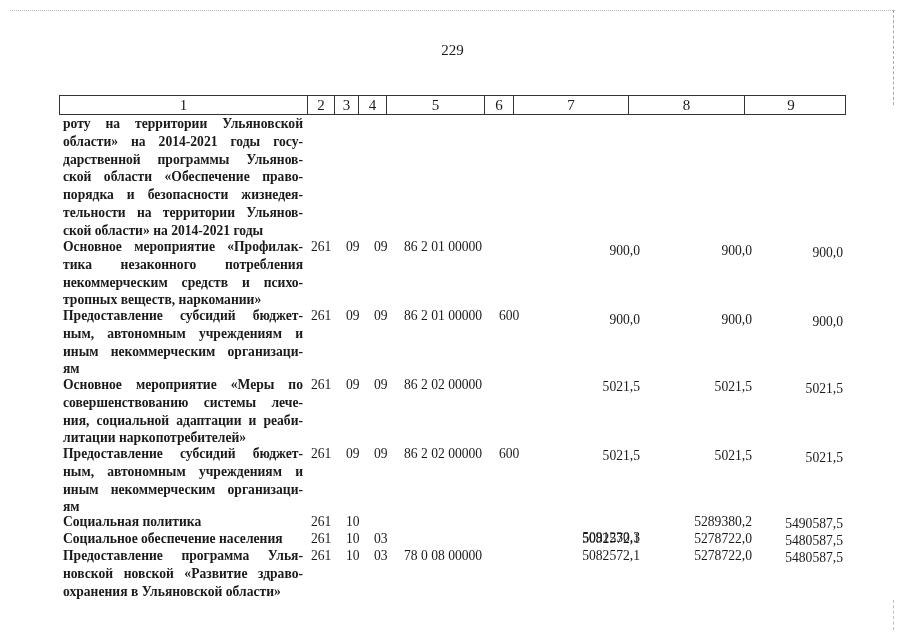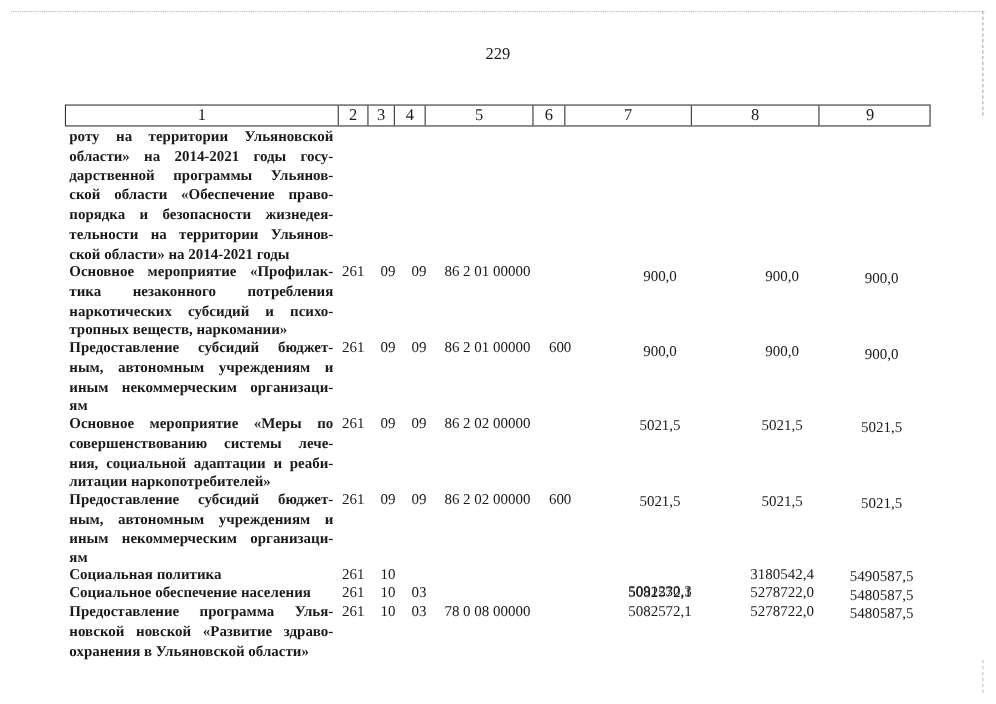--- a/index.html
+++ b/index.html
@@ -96,21 +96,21 @@
     .c2 { left: 311px; }
     .c3 { left: 346px; }
     .c4 { left: 374px; }
     .c5 { left: 404px; }
     .c6 { left: 499px; }
     .num {
       position: absolute;
       font-family: "Liberation Serif", serif;
       font-size: 13.6px;
       line-height: 17.8px;
-      text-align: center;
+      text-align: right;
       white-space: nowrap;
     }
     .c7 { left: 560px; width: 80px; }
     .c8 { left: 670px; width: 82px; }
     .c9 { left: 760px; width: 83px; }
   </style>
 </head>
 <body>
 
 <div class="scan-edge-top"></div>
@@ -140,21 +140,21 @@
     <span class="ln">порядка и безопасности жизнедея-</span>
     <span class="ln">тельности на территории Ульянов-</span>
     <span class="ln last">ской области» на 2014-2021 годы</span>
   </div>
 </div>
 
 <div class="row" style="top:238px">
   <div class="desc">
     <span class="ln">Основное мероприятие «Профилак-</span>
     <span class="ln">тика незаконного потребления</span>
-    <span class="ln">наркотических субсидий и психо-</span>
+    <span class="ln">некоммерческим средств и психо-</span>
     <span class="ln last">тропных веществ, наркомании»</span>
   </div>
   <span class="code c2">261</span>
   <span class="code c3">09</span>
   <span class="code c4">09</span>
   <span class="code c5">86 2 01 00000</span>
   <span class="code c6"></span>
   <span class="num c7" style="top:4px">900,0</span>
   <span class="num c8" style="top:4px">900,0</span>
   <span class="num c9" style="top:6px">900,0</span>
@@ -214,21 +214,21 @@
 <div class="row" style="top:513px">
   <div class="desc">
     <span class="ln last">Социальная политика</span>
   </div>
   <span class="code c2">261</span>
   <span class="code c3">10</span>
   <span class="code c4"></span>
   <span class="code c5"></span>
   <span class="code c6"></span>
   <span class="num c7" style="top:16px">5091230,3</span>
-  <span class="num c8" style="top:0px">3180542,4</span>
+  <span class="num c8" style="top:0px">5289380,2</span>
   <span class="num c9" style="top:2px">5490587,5</span>
 </div>
 
 <div class="row" style="top:530px">
   <div class="desc">
     <span class="ln last">Социальное обеспечение населения</span>
   </div>
   <span class="code c2">261</span>
   <span class="code c3">10</span>
   <span class="code c4">03</span>

